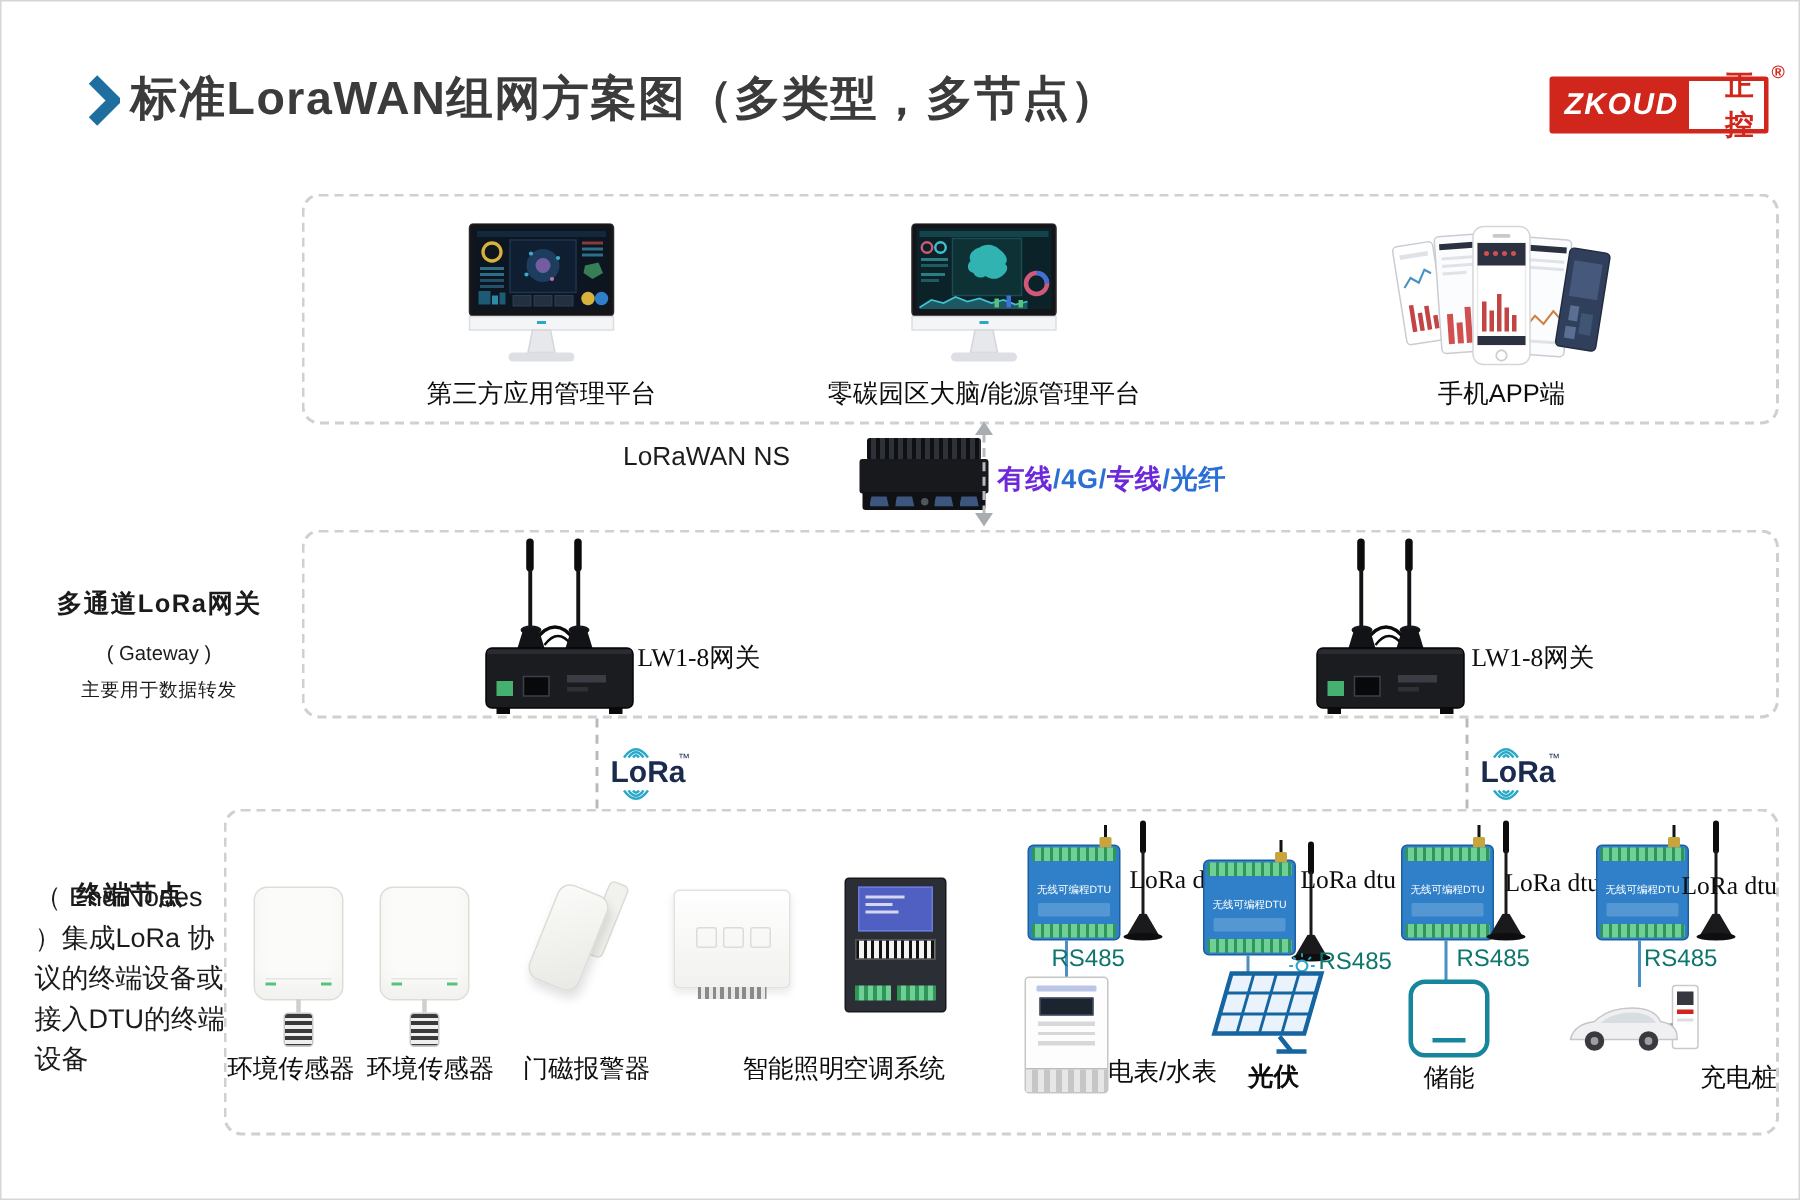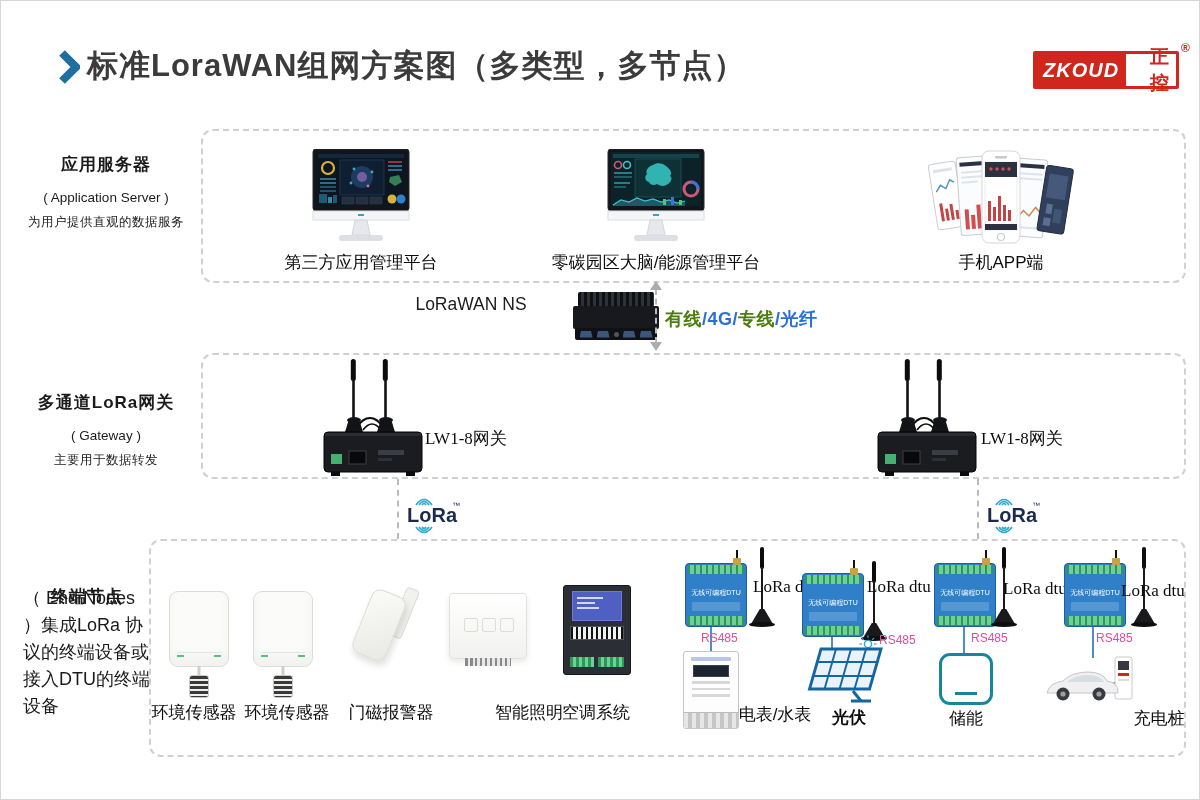--- a/index.html
+++ b/index.html
@@ -18,29 +18,29 @@
   .sec{position:absolute;border:2px dashed #d0d0d0;border-radius:12px;box-sizing:border-box;}
   
   .side{position:absolute;text-align:center;color:#1b1b1b;}
   .side-h{font-size:17px;font-weight:bold;letter-spacing:1px;}
   .side-s{font-size:13.5px;margin-top:14px;}
   .side-d{font-size:12.5px;margin-top:9px;letter-spacing:.5px;}
   .side-p{position:absolute;left:22px;top:584px;width:128px;font-size:18px;line-height:27px;text-align:left;color:#1b1b1b;}
   
   .clabel{position:absolute;transform:translateX(-50%);font-size:17px;color:#0d0d0d;white-space:nowrap;}
   .llabel{position:absolute;font-size:17px;color:#0d0d0d;white-space:nowrap;font-family:Liberation Serif, serif;}
-  .rs485{position:absolute;font-size:12px;color:#ec4899;white-space:nowrap;}
+  .rs485{position:absolute;font-size:16px;color:#0f766e;white-space:nowrap;}
   
   .ns{position:absolute;left:372px;top:291px;width:196px;text-align:center;font-size:17.5px;line-height:24px;color:#1c1c1c;}
   .vdash{position:absolute;border-left:2px dashed #b7bbc0;}
   .tri{position:absolute;width:0;height:0;border-left:6px solid transparent;border-right:6px solid transparent;}
   .tri-up{border-bottom:9px solid #a9adb2;}
   .tri-down{border-top:9px solid #a9adb2;}
   .linktxt{position:absolute;left:664px;top:306px;font-size:18px;font-weight:600;white-space:nowrap;letter-spacing:.5px;}
-  .lt-teal{color:#4d7c0f;} .lt-blue{color:#2b6fd6;}
+  .lt-teal{color:#6d28d9;} .lt-blue{color:#2b6fd6;}
   
   .lora-logo{position:absolute;width:62px;height:38px;background:#fff;}
   .lora-word{position:absolute;left:4px;top:7px;font-size:20px;font-weight:bold;color:#1b2b4d;letter-spacing:0px;}
   .lora-tm{position:absolute;left:49px;top:4px;font-size:8px;color:#1b2b4d;}
   .lora-arc{position:absolute;left:12px;}
   .lora-arc.top{top:-3px;} .lora-arc.bot{top:29px;transform:rotate(180deg);}
   
   .edge{position:absolute;left:572px;top:291px;width:86px;height:50px;}
   .edge .fins{position:absolute;top:0;left:5px;right:5px;height:15px;background:repeating-linear-gradient(90deg,#0f1013 0 3px,#2e3138 3px 6px);border-radius:2px;}
   .edge .body{position:absolute;top:14px;left:0;right:0;height:23px;background:#17191d;border-radius:2px;}
@@ -103,25 +103,20 @@
   <div class="logo">
     <span class="logo-en">ZKOUD</span>
     <span class="logo-cn">正控</span>
   </div>
   <span class="logo-reg">®</span>
 
   <div class="sec" style="left:200px;top:128px;width:985px;height:154px;"></div>
   <div class="sec" style="left:200px;top:352px;width:985px;height:126px;"></div>
   <div class="sec" style="left:148px;top:538px;width:1037px;height:218px;"></div>
 
-  <div class="side" style="left:20px;top:152px;width:170px;">
-    <div class="side-h">应用服务器</div>
-    <div class="side-s">( Application Server )</div>
-    <div class="side-d">为用户提供直观的数据服务</div>
-  </div>
   <div class="side" style="left:20px;top:390px;width:170px;">
     <div class="side-h">多通道LoRa网关</div>
     <div class="side-s">( Gateway )</div>
     <div class="side-d">主要用于数据转发</div>
   </div>
   <div class="side" style="left:22px;top:584px;width:128px;">
     <div class="side-h">终端节点</div>
   </div>
   <div class="side-p">（ End Nodes ）集成LoRa 协议的终端设备或接入DTU的终端设备</div>
 

